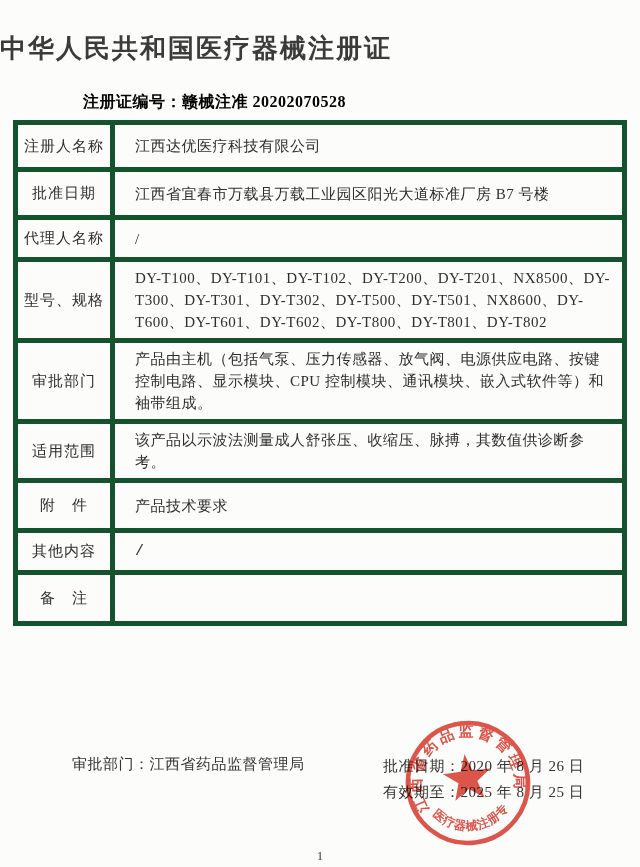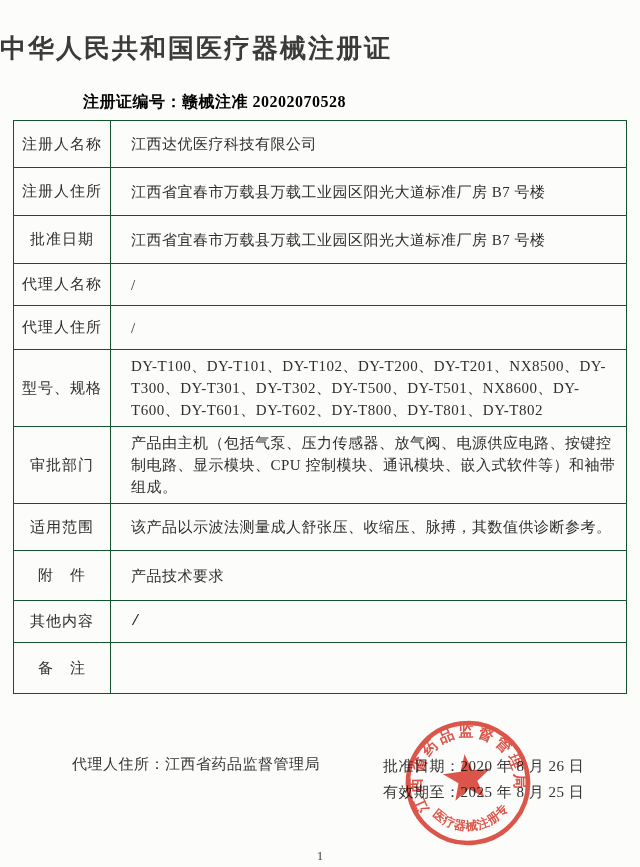--- a/index.html
+++ b/index.html
@@ -36,21 +36,21 @@
   }
   table.cert {
     position: absolute;
     top: 120px;
     left: 13px;
     width: 614px;
     border-collapse: collapse;
     table-layout: fixed;
   }
   table.cert td {
-    border: 1px solid #14532d;
+    border: 5px solid #14532d;
     font-size: 15px;
     color: #2e2e2e;
     vertical-align: middle;
   }
   td.lbl {
     width: 97px;
     text-align: center;
     letter-spacing: 1px;
     padding: 2px 4px;
   }
@@ -125,36 +125,28 @@
   <div class="reg-line">
     <span>注册证编号：</span><span>赣械注准 20202070528</span>
   </div>
 
   <table class="cert">
     <tbody>
       <tr class="r1">
         <td class="lbl">注册人名称</td>
         <td class="val">江西达优医疗科技有限公司</td>
       </tr>
-      <tr class="r2">
-        <td class="lbl">注册人住所</td>
-        <td class="val">江西省宜春市万载县万载工业园区阳光大道标准厂房 B7 号楼</td>
-      </tr>
       <tr class="r3">
         <td class="lbl">批准日期</td>
         <td class="val">江西省宜春市万载县万载工业园区阳光大道标准厂房 B7 号楼</td>
       </tr>
       <tr class="r4">
         <td class="lbl">代理人名称</td>
         <td class="val">/</td>
       </tr>
-      <tr class="r5">
-        <td class="lbl">代理人住所</td>
-        <td class="val">/</td>
-      </tr>
       <tr class="r7">
         <td class="lbl">型号、规格</td>
         <td class="val">DY-T100、DY-T101、DY-T102、DY-T200、DY-T201、NX8500、DY-T300、DY-T301、DY-T302、DY-T500、DY-T501、NX8600、DY-T600、DY-T601、DY-T602、DY-T800、DY-T801、DY-T802</td>
       </tr>
       <tr class="r8">
         <td class="lbl">审批部门</td>
         <td class="val">产品由主机（包括气泵、压力传感器、放气阀、电源供应电路、按键控制电路、显示模块、CPU 控制模块、通讯模块、嵌入式软件等）和袖带组成。</td>
       </tr>
       <tr class="r9">
         <td class="lbl">适用范围</td>
@@ -169,21 +161,21 @@
         <td class="val">/</td>
       </tr>
       <tr class="r12">
         <td class="lbl">备　注</td>
         <td class="val"></td>
       </tr>
     </tbody>
   </table>
 
   <div class="footer-left">
-    <span>代理人住所：</span><span>江西省药品监督管理局</span>
+    <span>审批部门：</span><span>江西省药品监督管理局</span>
   </div>
 
   <div class="footer-dates">
     <div>
       <span>批准日期：</span><span>2020 年 8 月 26 日</span>
     </div>
     <div>
       <span>有效期至：</span><span>2025 年 8 月 25 日</span>
     </div>
   </div>

